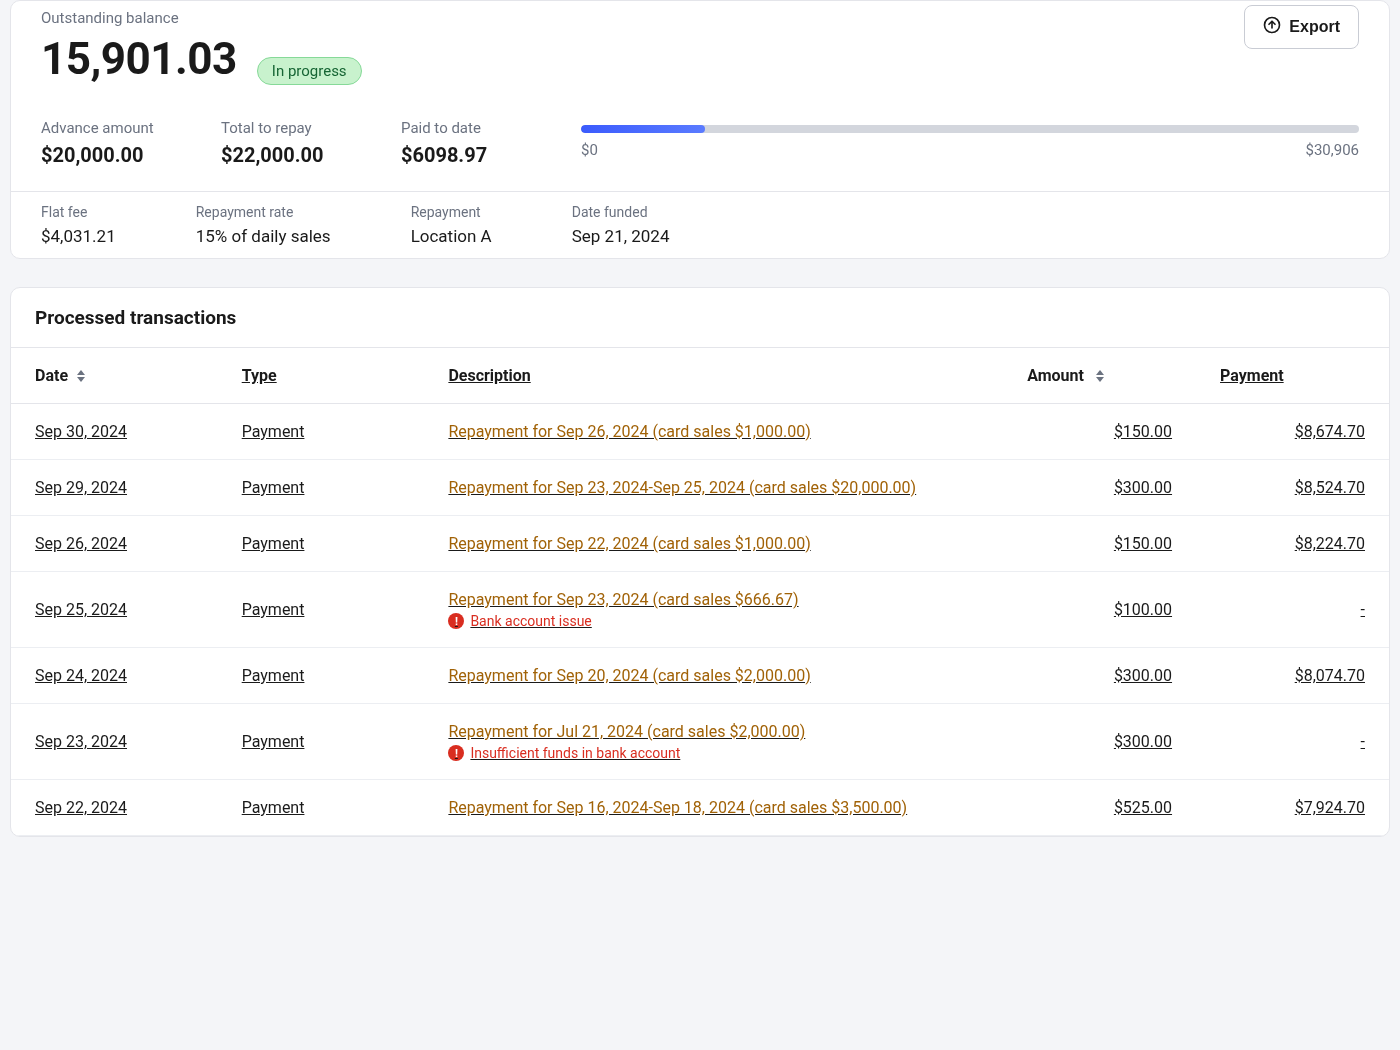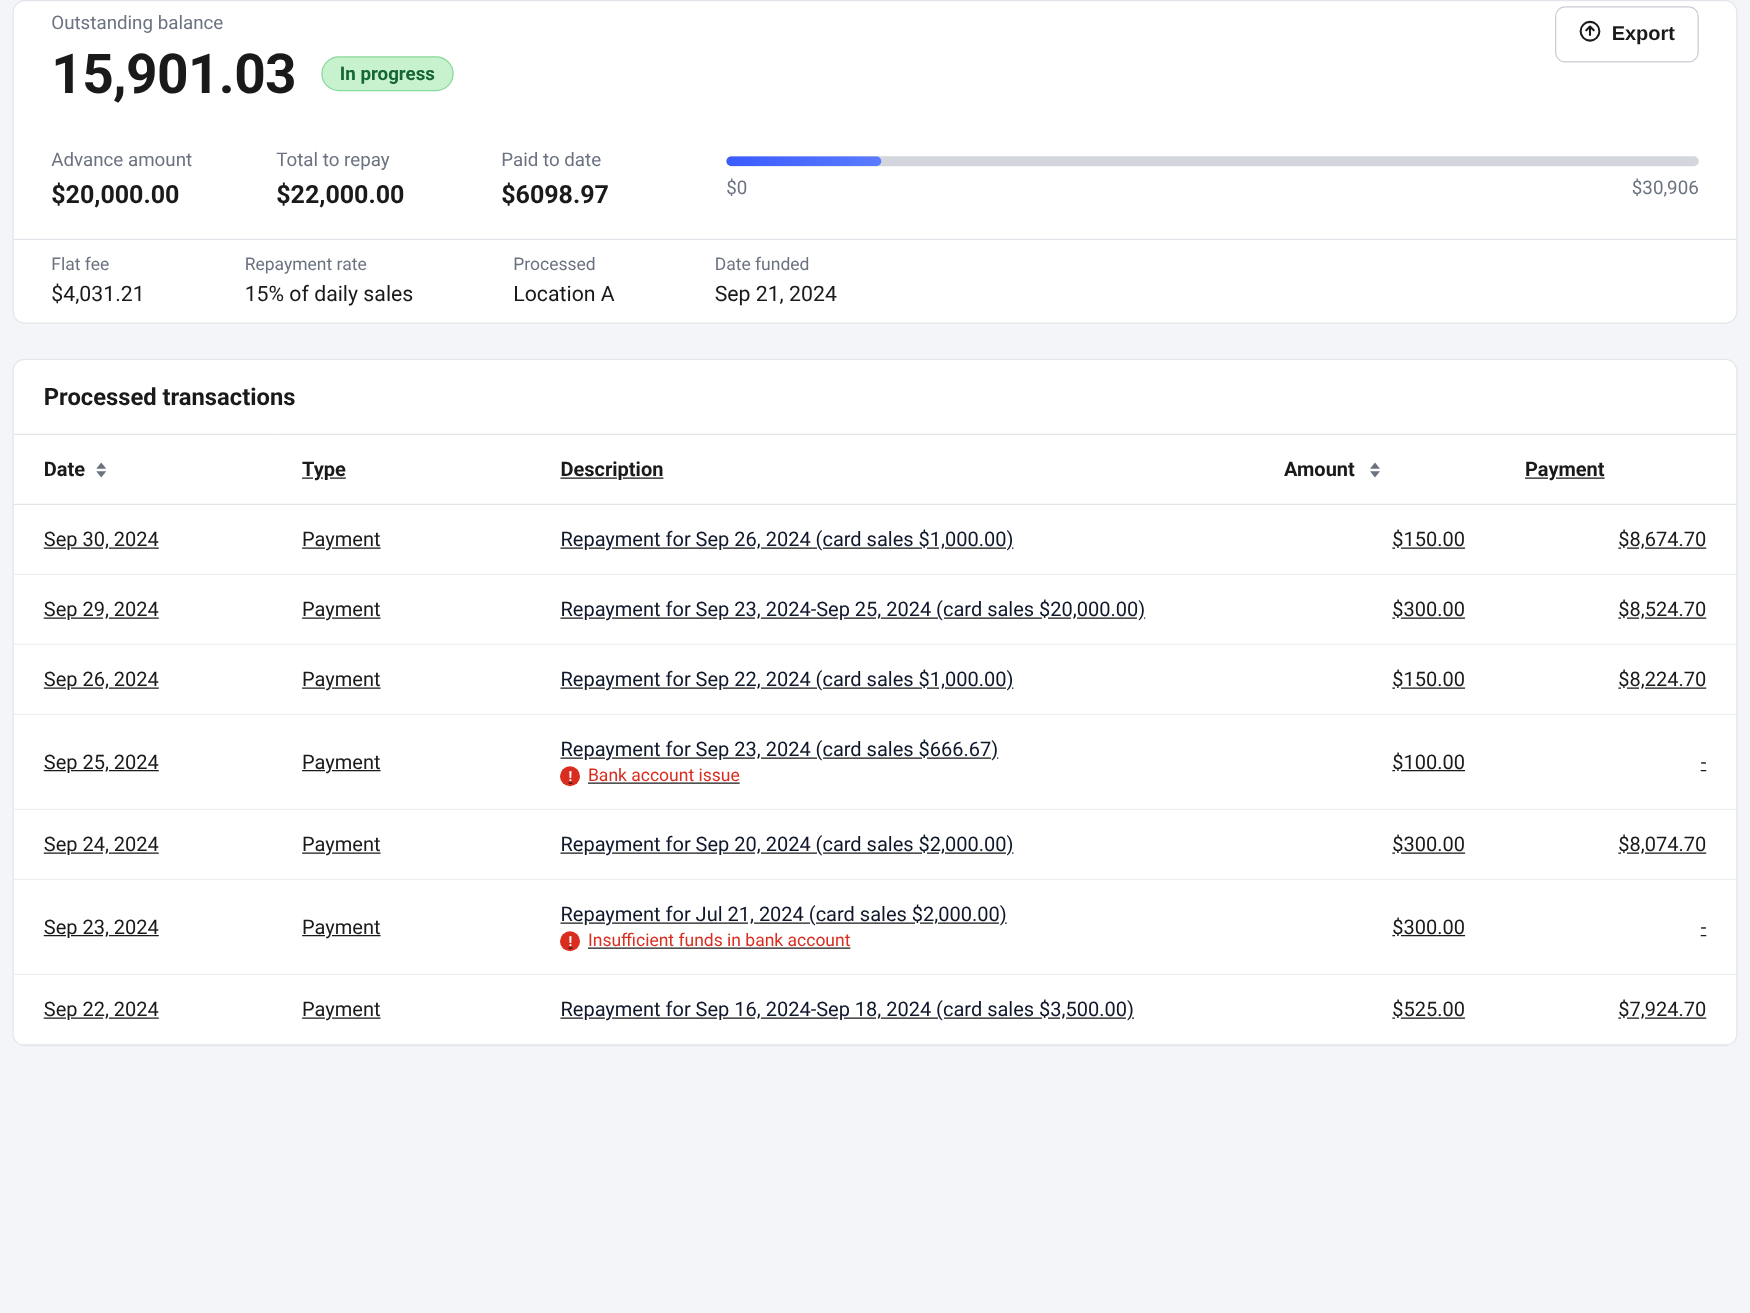--- a/index.html
+++ b/index.html
@@ -20,30 +20,30 @@
   .summary-top { padding: 8px 30px 24px 30px; position: relative; }
   .export-btn {
     position: absolute; top: 4px; right: 30px;
     display: inline-flex; align-items: center; gap: 8px;
     padding: 10px 18px;
     border: 1px solid #c9ccd4; border-radius: 8px;
     background: #fff; font-size: 16px; font-weight: 600;
     cursor: pointer; color: #1a1a1a;
   }
   .ob-label { font-size: 15px; color: #6b7280; margin-bottom: 6px; }
-  .ob-row { display: flex; align-items: center; gap: 20px; }
+  .ob-row { display: flex; align-items: flex-end; gap: 20px; }
   .ob-value { font-size: 44px; font-weight: 700; letter-spacing: -0.5px; }
   .badge {
     display: inline-block;
     background: #c8f2cd;
     color: #166534;
     border: 1px solid #86d998;
     border-radius: 999px;
     padding: 4px 14px;
-    font-size: 15px; font-weight: 700;
+    font-size: 15px; font-weight: 400;
   }
   .metrics-row {
     display: flex; align-items: flex-start; gap: 60px;
     margin-top: 34px;
   }
   .metric { min-width: 120px; }
   .metric-label { font-size: 15px; color: #6b7280; margin-bottom: 6px; white-space: nowrap; }
   .metric-value { font-size: 20px; font-weight: 700; white-space: nowrap; }
   .progress-wrap { flex: 1; padding-top: 6px; min-width: 300px; }
   .progress-track {
@@ -79,21 +79,21 @@
     border-top: 1px solid #e4e5ea;
     border-bottom: 1px solid #e4e5ea;
     font-weight: 700;
   }
   .tx-table tbody tr { border-bottom: 1px solid #eceef2; }
   .th-sortable { display: inline-flex; align-items: center; gap: 8px; cursor: pointer; }
   .sort-icon { display: inline-flex; flex-direction: column; line-height: 0; }
   .sort-icon svg { display: block; }
   .col-amount, .col-balance { text-align: right; }
   .tx-table td.col-amount, .tx-table td.col-balance { text-align: right; }
-  .desc-main { color: #0f172a; }
+  .desc-main { color: #a16207; }
   .desc-err {
     display: flex; align-items: center; gap: 6px;
     color: #d92d20; font-size: 14px; margin-top: 4px;
   }
   .err-icon {
     width: 16px; height: 16px; border-radius: 50%;
     background: #d92d20; color: #fff;
     display: inline-flex; align-items: center; justify-content: center;
     font-size: 11px; font-weight: 700;
   }
@@ -150,21 +150,21 @@
     <div class="summary-bottom">
       <div class="detail">
         <div class="d-label">Flat fee</div>
         <div class="d-value">$4,031.21</div>
       </div>
       <div class="detail">
         <div class="d-label">Repayment rate</div>
         <div class="d-value">15% of daily sales</div>
       </div>
       <div class="detail">
-        <div class="d-label">Processed</div>
+        <div class="d-label">Repayment</div>
         <div class="d-value">Location A</div>
       </div>
       <div class="detail">
         <div class="d-label">Date funded</div>
         <div class="d-value">Sep 21, 2024</div>
       </div>
     </div>
   </div>
 
   <div class="card tx-card">

